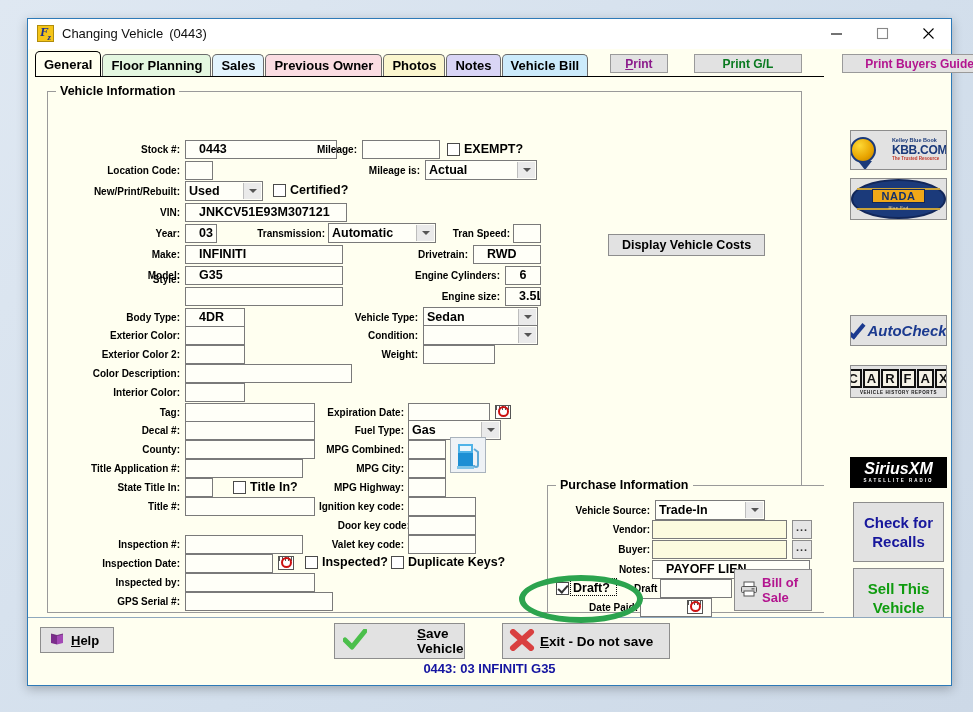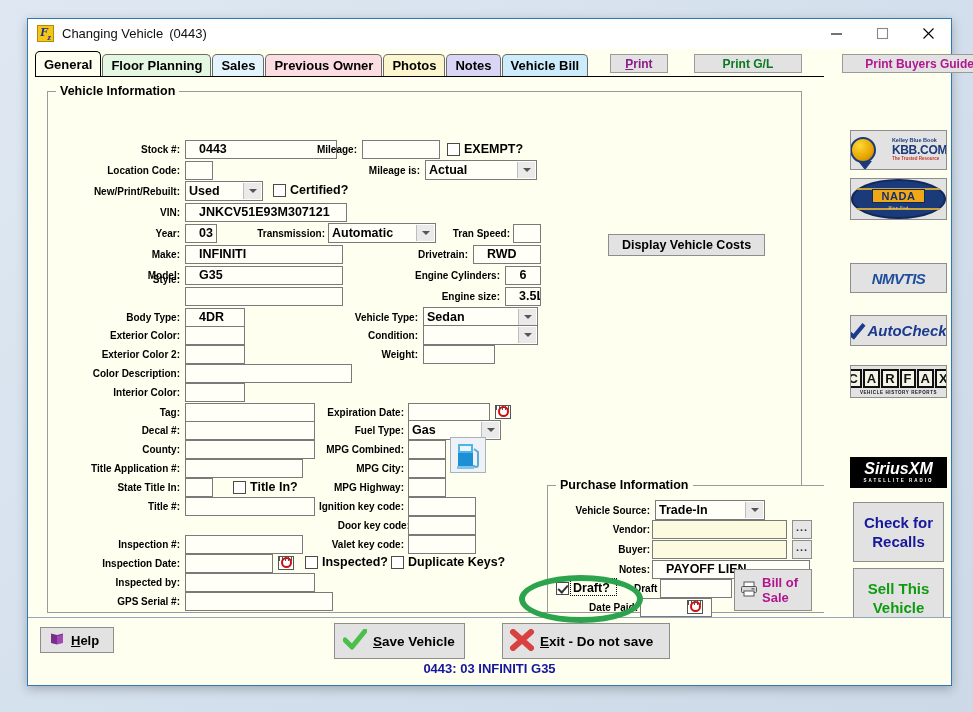--- a/index.html
+++ b/index.html
@@ -547,23 +547,20 @@
         </div>
       </div>
 
       <div class="sidebtn" style="left:26px; top:102px; width:97px; height:42px;">
         <div class="nada-oval">
           <div class="nada-badge">NADA</div>
           <div class="nada-sub">Blue Pad</div>
         </div>
       </div>
 
-      <div class="sidebtn" style="left:26px; top:187px; width:97px; height:30px;">
-        <span class="nmvtis">NMVTIS</span>
-      </div>
 
       <div class="sidebtn" style="left:26px; top:239px; width:97px; height:31px;">
         <span class="autocheck">
           <i class="ac-check"></i>
             <span>AutoCheck</span>
         </span>
       </div>
 
       <div class="sidebtn" style="left:26px; top:289px; width:97px; height:33px;">
         <div class="carfax-box">
@@ -607,21 +604,21 @@
       <span style="margin-right:6px;">
         <svg width="16" height="14" viewBox="0 0 16 14">
           <path d="M2 2 l6 1.5 v9 L2 11 z" fill="#7b2d8b"></path>
           <path d="M14 2 l-6 1.5 v9 l6-1.5 z" fill="#a349b5"></path>
           <path d="M2 2 l6 1.5 6-1.5" fill="none" stroke="#5e1f6b" stroke-width=".8"></path>
         </svg>
       </span>
       <span style="font-size:13px;"><u>H</u>elp</span>
     </div>
 
-    <div class="bigbtn" style="left:306px; top:5px; width:131px; padding-left:8px;">
+    <div class="bigbtn" style="left:306px; top:5px; width:131px; padding-left:8px;gap:44px;">
       <span style="margin-right:6px;">
         <svg width="24" height="22" viewBox="0 0 24 22">
           <path d="M2 11 L9 18 L22 2" fill="none" stroke="#4bbf4b" stroke-width="5" stroke-linecap="round" stroke-linejoin="round"></path>
         </svg>
       </span>
       <span style="font-size:13.5px;"><u>S</u>ave Vehicle</span>
     </div>
 
     <div class="bigbtn" style="left:474px; top:5px; width:168px; padding-left:6px;">
       <span style="margin-right:5px;">

